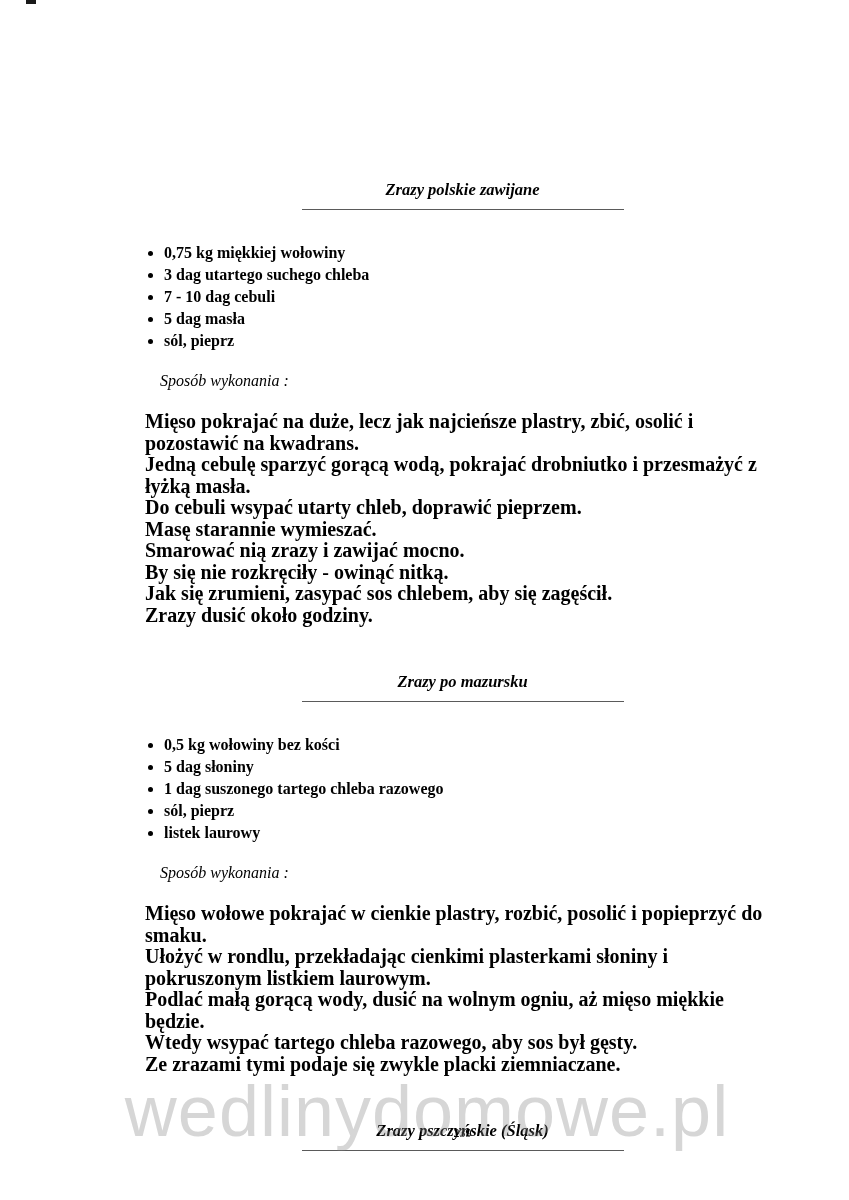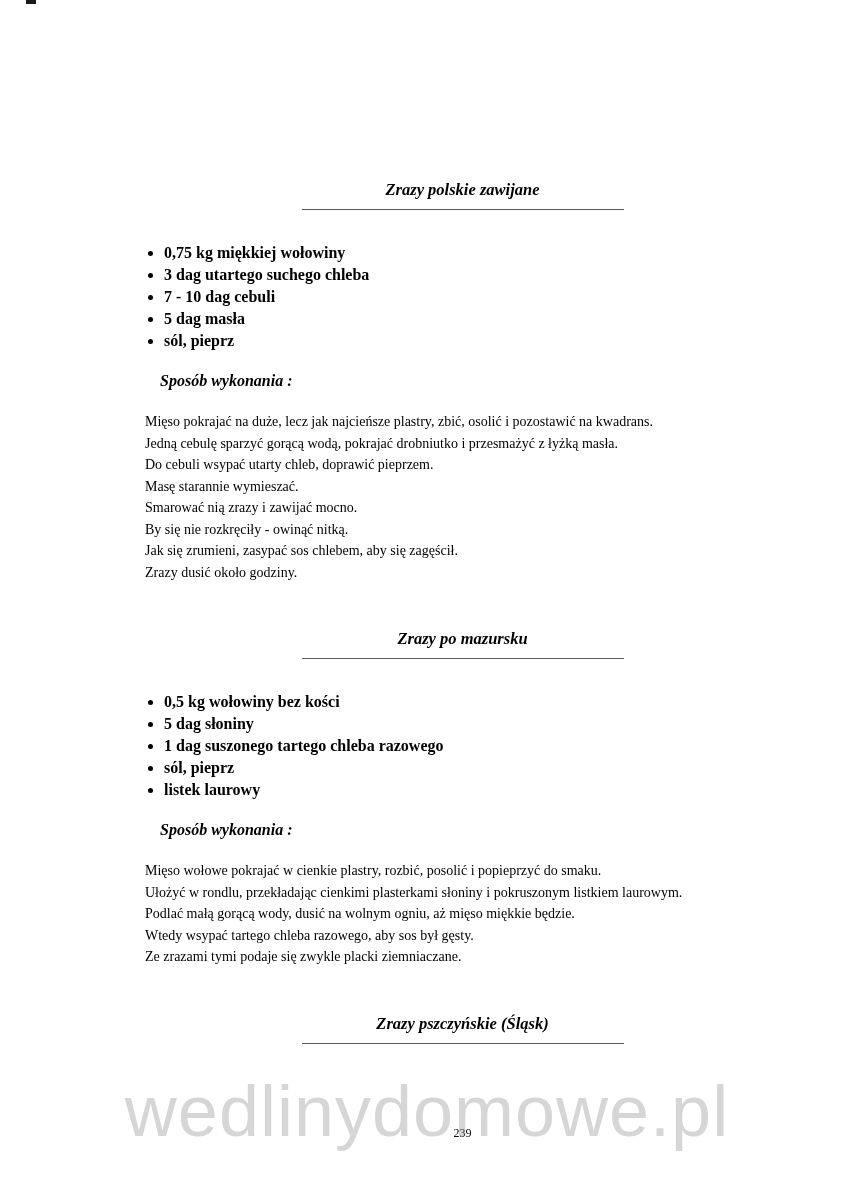--- a/index.html
+++ b/index.html
@@ -50,28 +50,28 @@
     font-size: 16px;
     font-weight: bold;
   }
   .ingredients li {
     line-height: 22px;
     margin: 0;
   }
   .method-label {
     margin: 19px 0 0 15px;
     font-size: 16px;
-    font-weight: bold;
+    font-weight: normal;
     font-style: italic;
     line-height: 19px;
   }
   .method {
     margin-top: 21px;
-    font-size: 14px;
-    font-weight: normal;
+    font-size: 20px;
+    font-weight: bold;
   }
   .method p {
     margin: 0;
     line-height: 21.5px;
   }
   .page-number {
     position: absolute;
     left: 145px;
     top: 1126px;
     width: 635px;

